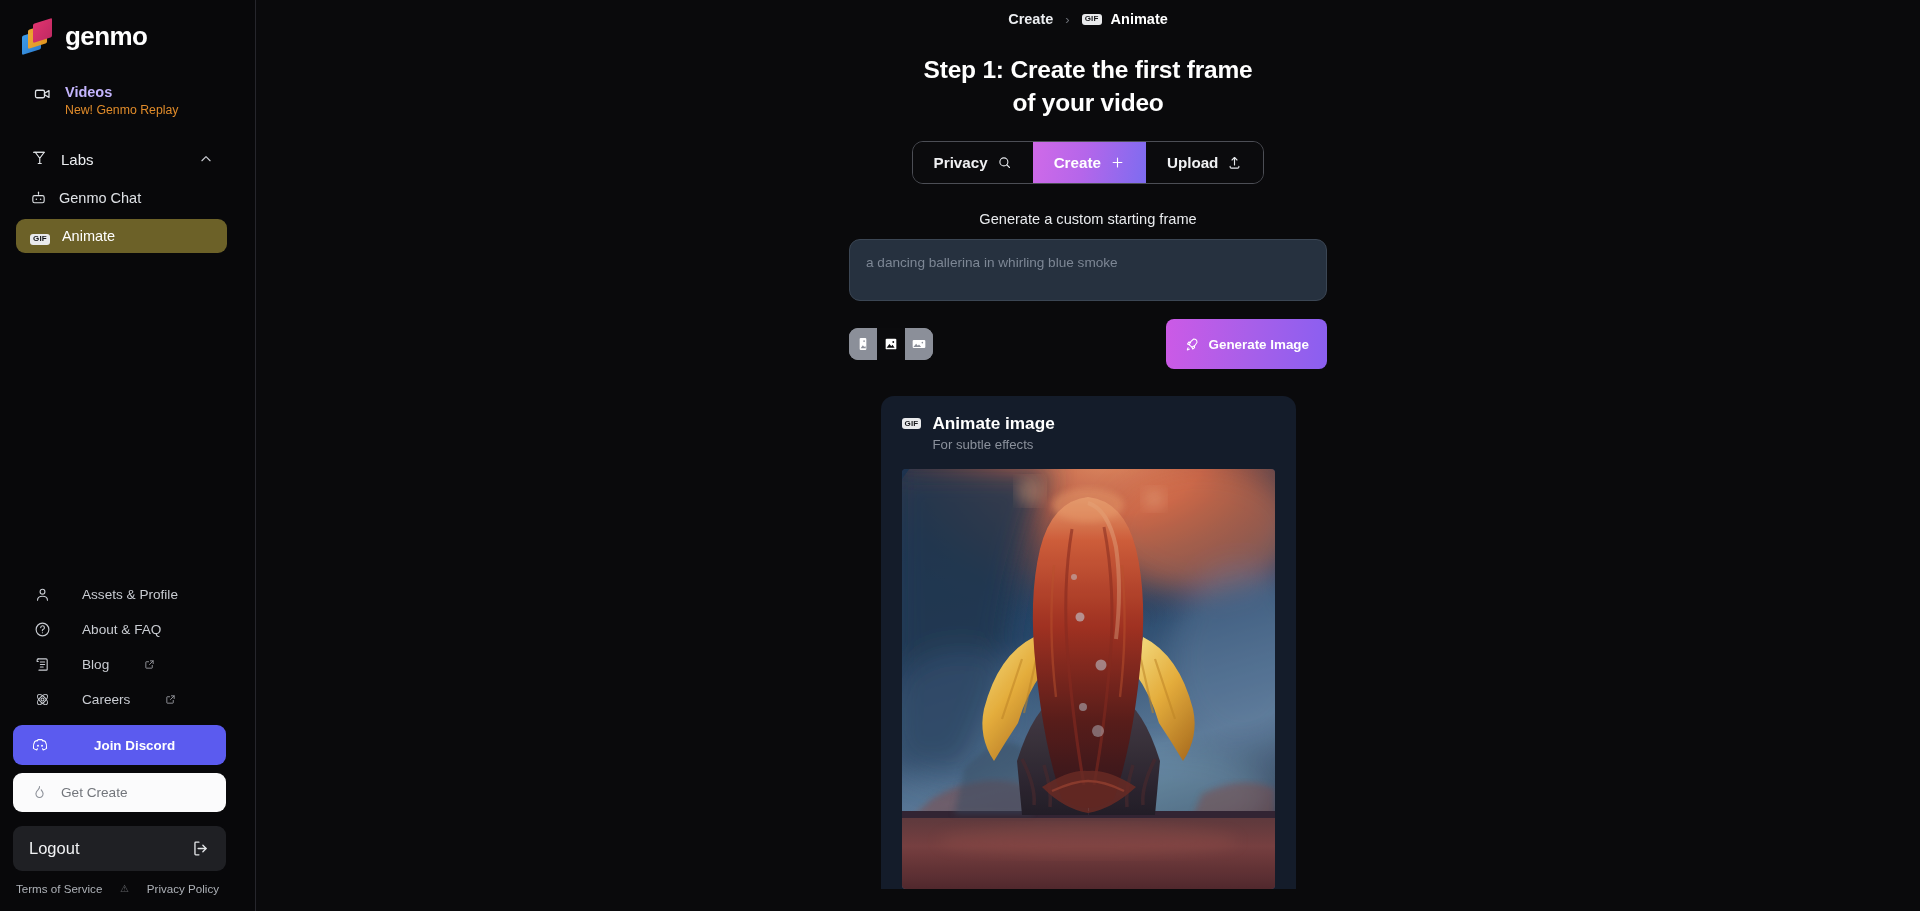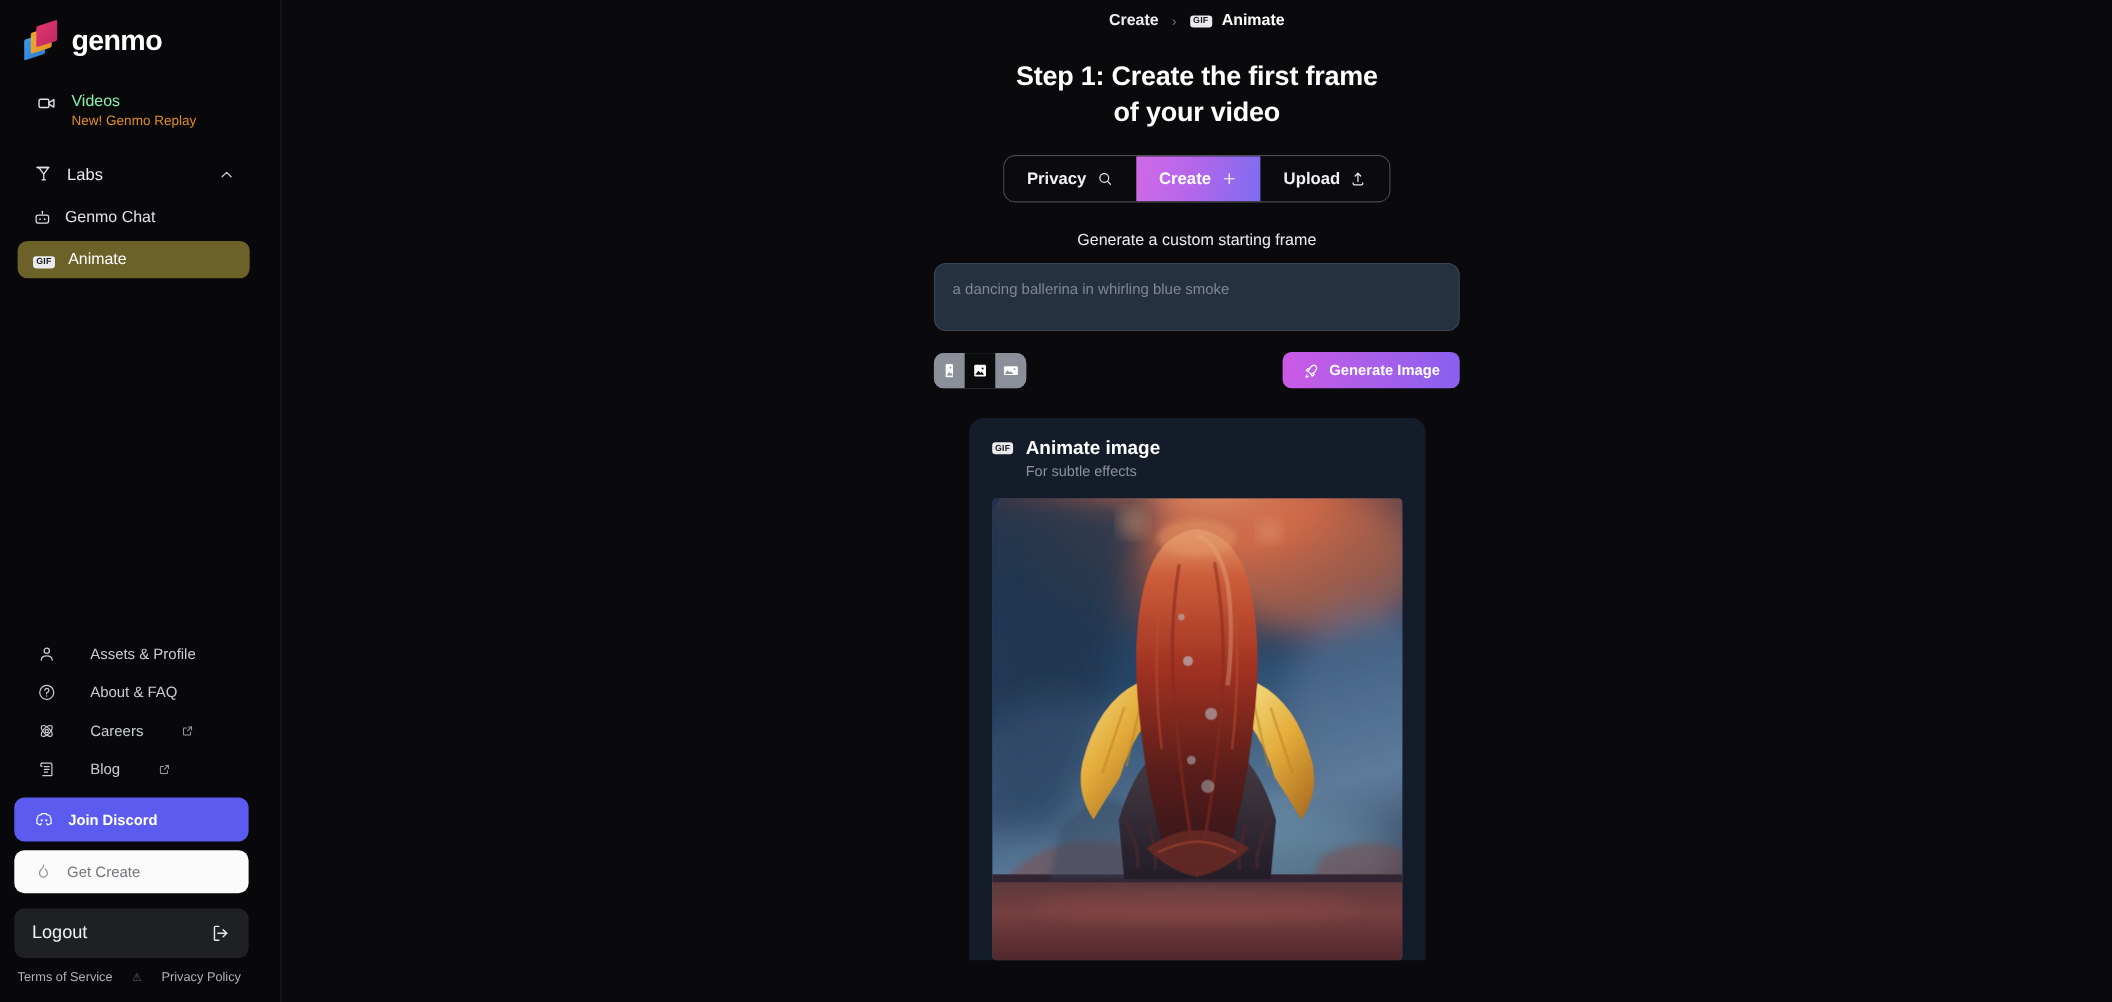--- a/index.html
+++ b/index.html
@@ -36,21 +36,21 @@
   .lm3 { background: linear-gradient(135deg,#3b9ae8,#2f7fd0); left: 0px; top: 12px; }
   .logo-text { font-size: 26px; font-weight: 700; letter-spacing: -0.6px; color: #fff; }
 
   .nav-top { padding: 22px 0 0 0; }
   .nav-item {
     display: flex; align-items: flex-start; gap: 13px;
     padding: 7px 14px 7px 22px; margin: 0 12px;
     border-radius: 8px; cursor: pointer; min-height: 34px;
   }
   .nav-item .ic { flex: 0 0 18px; width:18px; height:18px; margin-top:2px; display:flex; align-items:center; justify-content:center; }
-  .nav-item .lbl { font-size: 14.5px; color: #86efac; line-height: 18px; }
+  .nav-item .lbl { font-size: 14.5px; color: #c4b5fd; line-height: 18px; font-weight: bold; }
   .nav-item .sub { font-size: 12.3px; color: #e08b2a; line-height: 16px; margin-top: 1px; }
   .nav-col { display:flex; flex-direction:column; }
 
   .labs-row {
     display:flex; align-items:center; gap:13px;
     padding: 9px 18px 9px 22px; margin: 16px 8px 0 8px; cursor:pointer;
   }
   .labs-row .lbl { font-size: 15px; color: #eceef1; flex: 1; }
   .chev { width:14px; height:14px; }
 
@@ -79,21 +79,21 @@
   }
   .link-item .lbl { font-size:13.6px; color:#c9ccd2; }
   .ext { width:11px; height:11px; margin-left:4px; opacity:.75; }
 
   .pill-btn {
     display:flex; align-items:center; gap:13px;
     margin: 8px 13px 0 13px; padding: 11px 14px 11px 18px;
     border-radius: 9px; cursor:pointer; font-size:13.6px;
   }
   .discord { background:#5b5bef; color:#fff; }
-  .discord .lbl { color:#fff; font-weight:600; font-size:13.4px; }
+  .discord .lbl { color:#fff; font-weight:600; font-size:13.4px;margin-left:32px; }
   .turbo { background:#fbfbfc; color:#6d7076; }
   .turbo .lbl { color:#72757b; font-size:13.6px; }
 
   .logout {
     display:flex; align-items:center; justify-content:space-between;
     margin: 14px 13px 0 13px; padding: 13px 16px 13px 16px;
     border-radius: 9px; background:#1f2024; cursor:pointer;
   }
   .logout .lbl { font-size: 16.5px; color:#f1f2f4; }
 
@@ -160,21 +160,21 @@
     background:#8b8f99; height: 32px;
   }
   .ratio-btn {
     width: 28px; height: 32px; display:flex; align-items:center; justify-content:center;
     cursor:pointer; background:#8b8f99;
   }
   .ratio-btn.sel { background:#0b0b0d; }
 
   .gen-btn {
     display:flex; align-items:center; gap:9px;
-    padding: 0 18px; height: 33px; border-radius: 8px; cursor:pointer;
+    padding: 0 18px; height: 50px; border-radius: 8px; cursor:pointer;
     background: linear-gradient(95deg,#cc5ae6 0%, #a95fe9 50%, #8a5ff0 100%);
     color:#fff; font-size:13.4px; font-weight:600;
   }
 
   .card {
     margin-top: 27px; width: 415px; border-radius: 13px 13px 0 0;
     background:#141c2a; padding: 17px 21px 0 21px;
     flex: 0 0 auto;
   }
   .card-title-row { display:flex; align-items:center; gap:11px; }
@@ -275,45 +275,45 @@
             <circle cx="12" cy="12" r="9"></circle>
               <path d="M9.5 9.3a2.6 2.6 0 1 1 3.2 2.6c-.6.2-.9.7-.9 1.4v.4"></path>
               <circle cx="12" cy="16.6" r=".85" fill="#c9ccd2" stroke="none"></circle>
           </svg>
         </span>
         <span class="lbl">About &amp; FAQ</span>
       </div>
 
       <div class="link-item">
         <span class="ic">
-          <svg class="ico" viewBox="0 0 24 24" width="17" height="17" fill="none" stroke="#c9ccd2" stroke-width="1.5" stroke-linecap="round" stroke-linejoin="round">
-            <circle cx="12" cy="12" r="2.1"></circle>
-            <ellipse cx="12" cy="12" rx="9" ry="4.2" transform="rotate(45 12 12)"></ellipse>
-            <ellipse cx="12" cy="12" rx="9" ry="4.2" transform="rotate(-45 12 12)"></ellipse>
-          </svg>
-        </span>
-        <span class="lbl">Careers</span>
+          <svg class="ico" viewBox="0 0 24 24" width="17" height="17" fill="none" stroke="#c9ccd2" stroke-width="1.55" stroke-linecap="round" stroke-linejoin="round">
+            <path d="M6 4h11a1.6 1.6 0 0 1 1.6 1.6V19a1 1 0 0 1-1 1H7"></path>
+            <path d="M6 4a1.6 1.6 0 0 0-1.6 1.6v2.2H6"></path>
+            <path d="M9 8.5h6M9 12h6M9 15.5h4"></path>
+          </svg>
+        </span>
+        <span class="lbl">Blog</span>
         <span class="ext">
           <svg class="ico" viewBox="0 0 24 24" width="11" height="11" fill="none" stroke="#c9ccd2" stroke-width="2" stroke-linecap="round" stroke-linejoin="round">
             <path d="M14 4h6v6"></path>
               <path d="M20 4l-8 8"></path>
               <path d="M18 14v5a1 1 0 0 1-1 1H5a1 1 0 0 1-1-1V7a1 1 0 0 1 1-1h5"></path>
           </svg>
         </span>
       </div>
 
       <div class="link-item">
         <span class="ic">
-          <svg class="ico" viewBox="0 0 24 24" width="17" height="17" fill="none" stroke="#c9ccd2" stroke-width="1.55" stroke-linecap="round" stroke-linejoin="round">
-            <path d="M6 4h11a1.6 1.6 0 0 1 1.6 1.6V19a1 1 0 0 1-1 1H7"></path>
-            <path d="M6 4a1.6 1.6 0 0 0-1.6 1.6v2.2H6"></path>
-            <path d="M9 8.5h6M9 12h6M9 15.5h4"></path>
-          </svg>
-        </span>
-        <span class="lbl">Blog</span>
+          <svg class="ico" viewBox="0 0 24 24" width="17" height="17" fill="none" stroke="#c9ccd2" stroke-width="1.5" stroke-linecap="round" stroke-linejoin="round">
+            <circle cx="12" cy="12" r="2.1"></circle>
+            <ellipse cx="12" cy="12" rx="9" ry="4.2" transform="rotate(45 12 12)"></ellipse>
+            <ellipse cx="12" cy="12" rx="9" ry="4.2" transform="rotate(-45 12 12)"></ellipse>
+          </svg>
+        </span>
+        <span class="lbl">Careers</span>
         <span class="ext">
           <svg class="ico" viewBox="0 0 24 24" width="11" height="11" fill="none" stroke="#c9ccd2" stroke-width="2" stroke-linecap="round" stroke-linejoin="round">
             <path d="M14 4h6v6"></path>
               <path d="M20 4l-8 8"></path>
               <path d="M18 14v5a1 1 0 0 1-1 1H5a1 1 0 0 1-1-1V7a1 1 0 0 1 1-1h5"></path>
           </svg>
         </span>
       </div>
 
       <div class="pill-btn discord">

